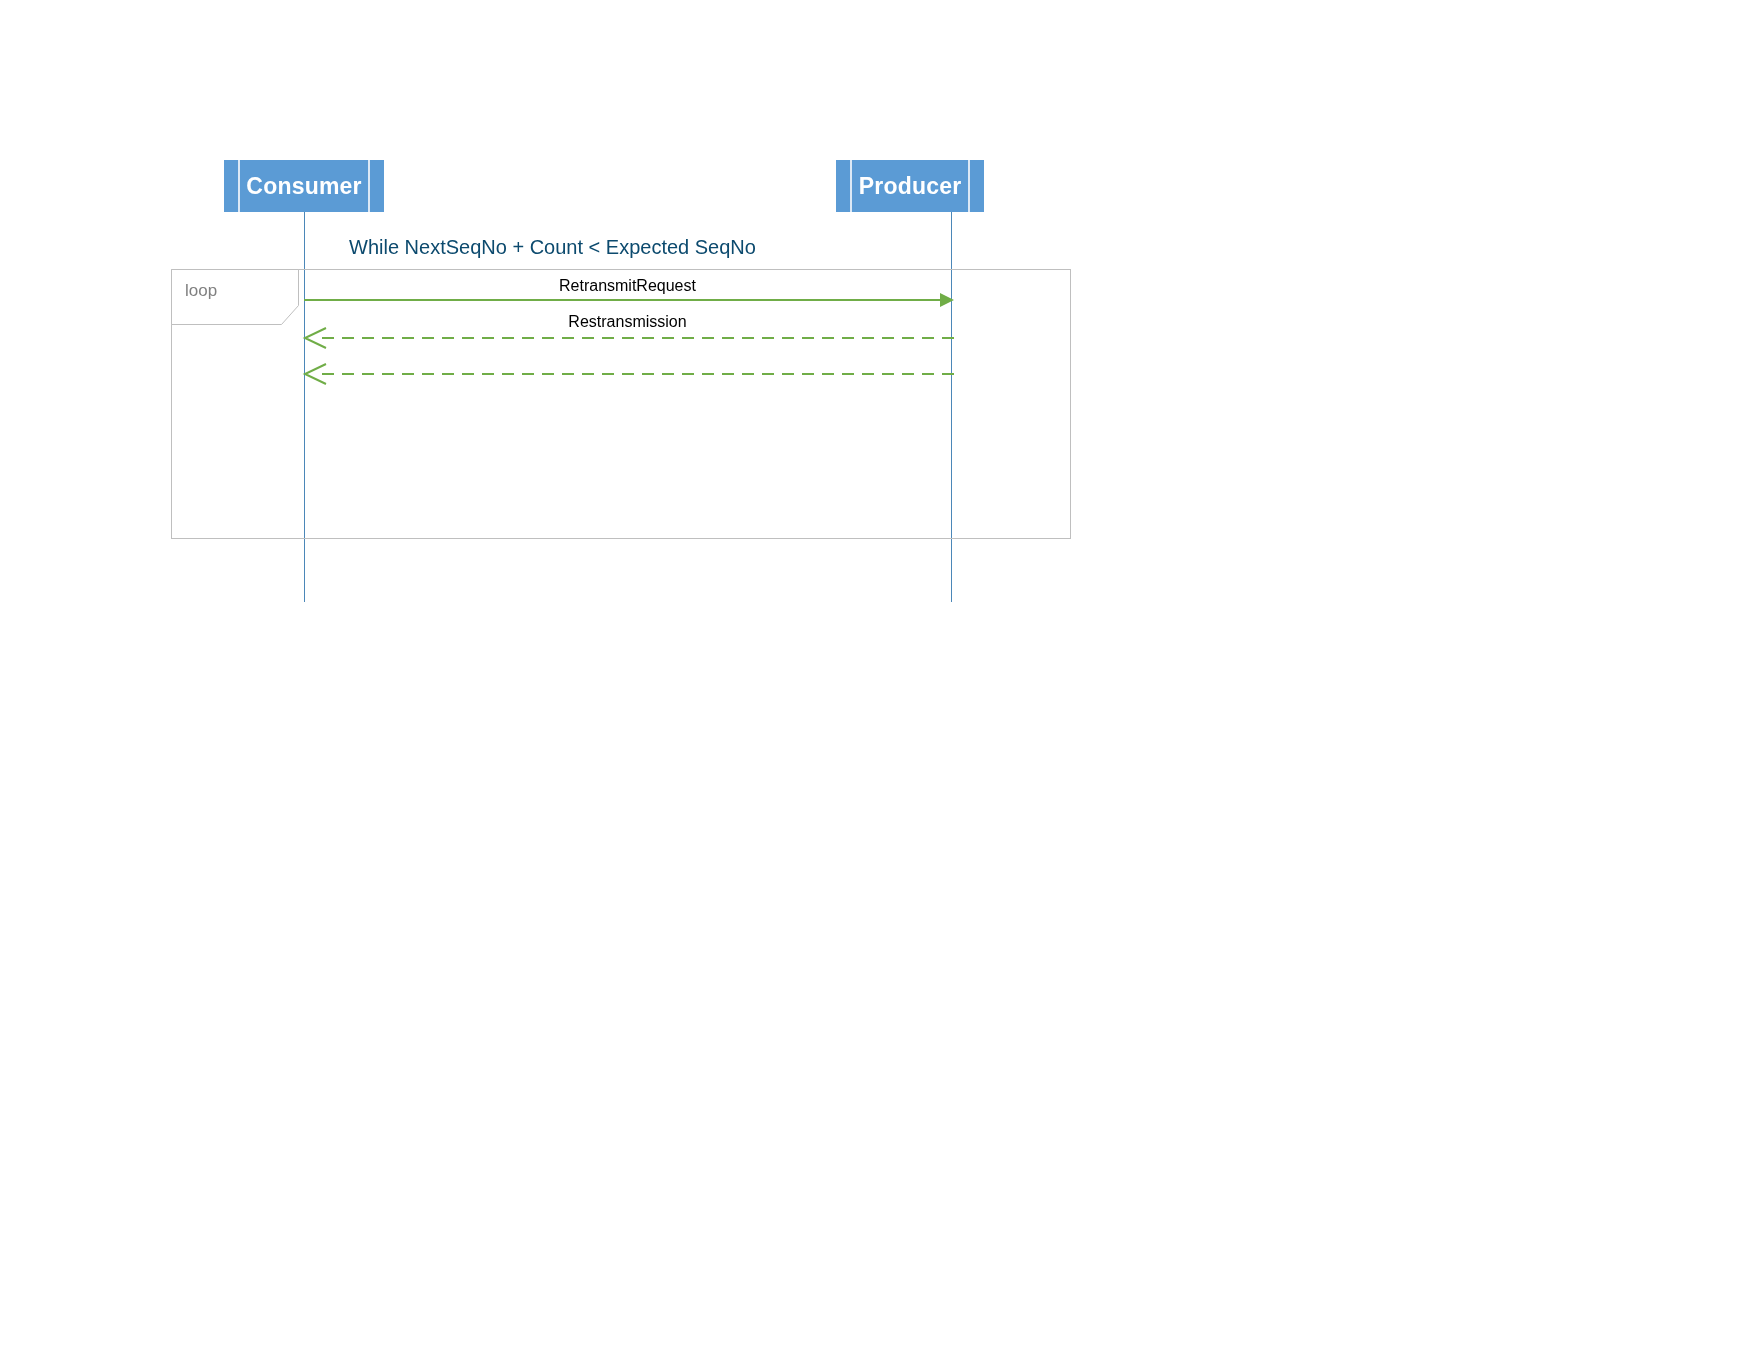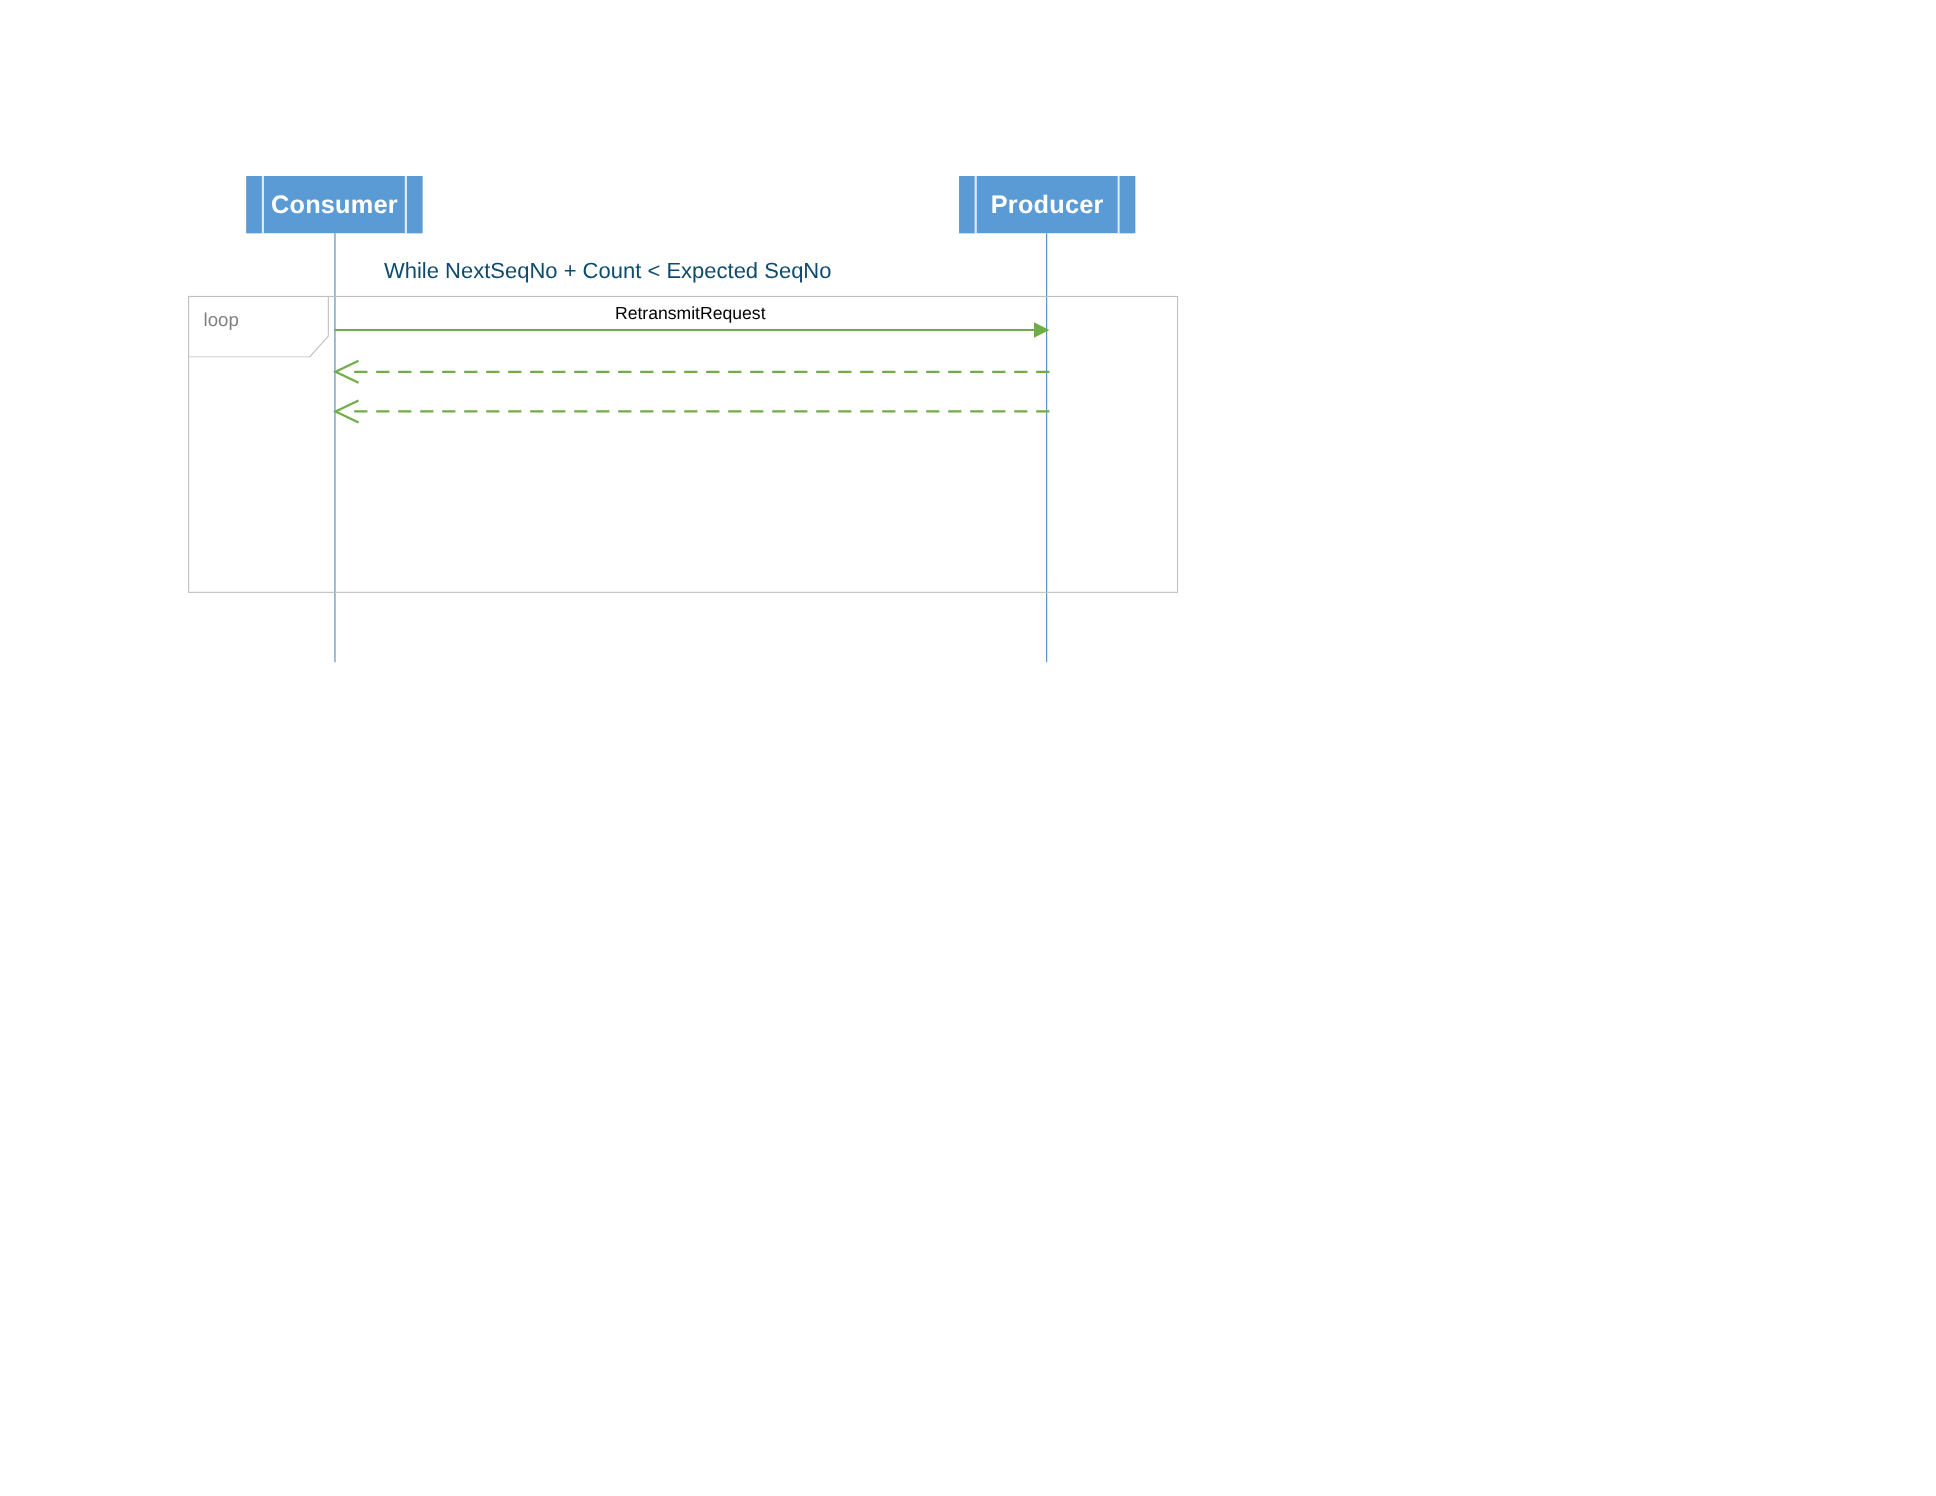--- a/index.html
+++ b/index.html
@@ -115,21 +115,21 @@
 
   <div class="lifeline-header" style="left:224px; top:160px; width:160px;">
     <div class="edge-band"></div>
     <div class="divider"></div>
     <div class="name-cell">Consumer</div>
     <div class="divider"></div>
     <div class="edge-band"></div>
   </div>
   <div class="lifeline-line" style="left:304px; top:212px; height:390px;"></div>
 
-  <div class="lifeline-header" style="left:872px; top:160px; width:160px;justify-content:center;">
+  <div class="lifeline-header" style="left:836px; top:160px; width:148px;justify-content:center;">
     <div class="edge-band"></div>
     <div class="divider"></div>
     <div class="name-cell">Producer</div>
     <div class="divider"></div>
     <div class="edge-band"></div>
   </div>
   <div class="lifeline-line" style="left:951px; top:212px; height:390px;"></div>
 
   <div class="guard-text" style="left:349px; top:236px;">While NextSeqNo + Count &lt; Expected SeqNo</div>
 
@@ -143,20 +143,21 @@
   </div>
 
   <div class="message-label" style="left:304px; top:277px; width:647px;">RetransmitRequest</div>
   <div class="message" style="left:304px; top:290px; width:650px; height:20px;">
     <svg width="650" height="20" viewBox="0 0 650 20">
       <line x1="0" y1="10" x2="636" y2="10" stroke="#70AD47" stroke-width="2"></line>
       <polygon points="636,3 650,10 636,17" fill="#70AD47"></polygon>
     </svg>
   </div>
 
+  <div class="message-label" style="left:304px; top:313px; width:647px;">Restransmission</div>
   <div class="message" style="left:304px; top:326px; width:650px; height:24px;">
     <svg width="650" height="24" viewBox="0 0 650 24">
       <line x1="650" y1="12" x2="12" y2="12" stroke="#70AD47" stroke-width="2" stroke-dasharray="12 8"></line>
       <polyline points="22,2 1,12 22,22" fill="none" stroke="#70AD47" stroke-width="2"></polyline>
     </svg>
   </div>
 
   <div class="message" style="left:304px; top:362px; width:650px; height:24px;">
     <svg width="650" height="24" viewBox="0 0 650 24">
       <line x1="650" y1="12" x2="12" y2="12" stroke="#70AD47" stroke-width="2" stroke-dasharray="12 8"></line>

